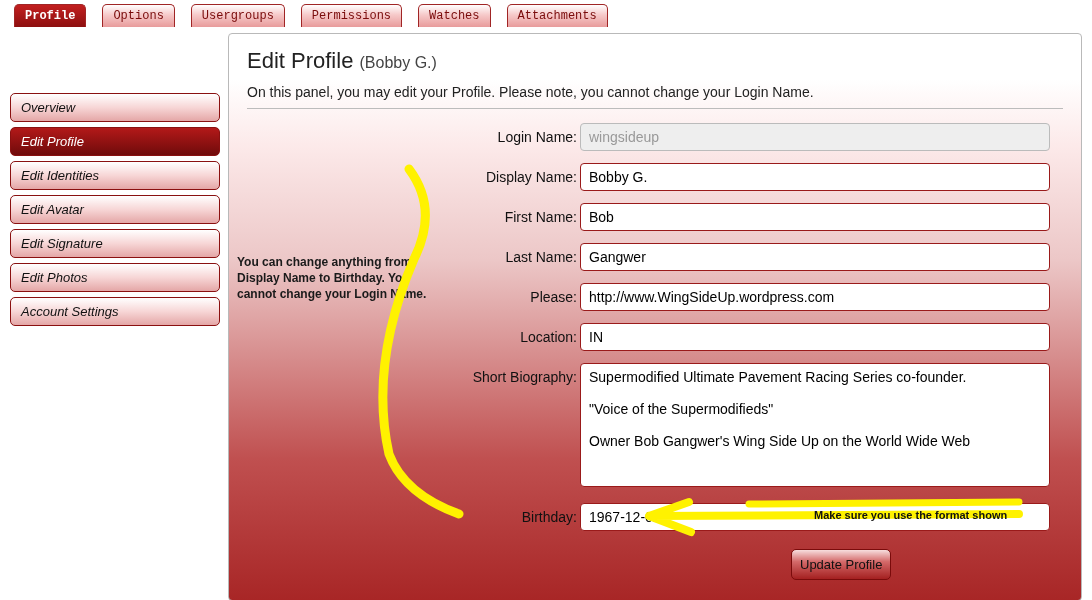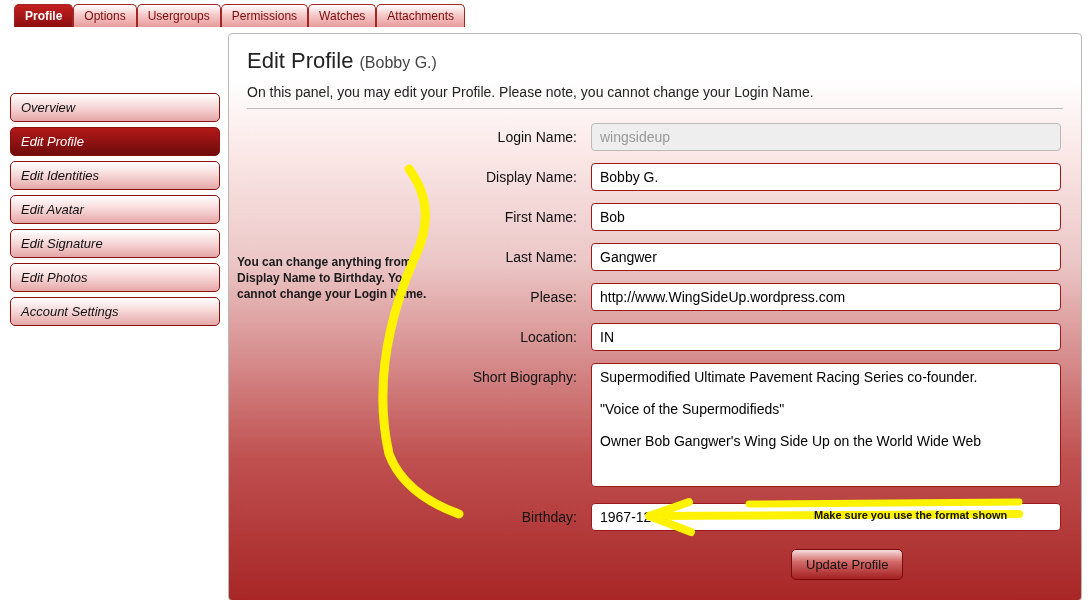--- a/index.html
+++ b/index.html
@@ -9,22 +9,23 @@
     color: #111;
     background: #fff;
     width: 1092px;
     height: 600px;
     position: relative;
     overflow: hidden;
   }
   
   .top-tabs {
     display: flex;
-    gap: 0;
+    gap: 16px;
     padding: 4px 14px 0 14px;
+    font-family: Liberation Mono, monospace;
   }
   .top-tab {
     border: 1px solid #a02525;
     border-bottom: none;
     border-radius: 5px 5px 0 0;
     padding: 4px 10px;
     font-size: 12px;
     background: linear-gradient(#fff, #f6c9c9 45%, #e89b9b);
     color: #7a0b0b;
     cursor: pointer;
@@ -106,21 +107,21 @@
   }
 
   
   .form {
     margin-left: 200px;
   }
   .row {
     display: flex;
     align-items: flex-start;
     margin-bottom: 12px;
-    gap: 14px;
+    gap: 3px;
   }
   .row label {
     width: 130px;
     text-align: right;
     font-size: 14px;
     color: #111;
     padding-top: 6px;
   }
   .row input[type="text"],
   .row textarea {
@@ -158,21 +159,21 @@
   }
 
   .submit-row {
     text-align: left;
     margin-left: 344px;
     margin-top: 18px;
   }
   .submit-btn {
     border: 1px solid #7a0b0b;
     border-radius: 5px;
-    padding: 7px 14px;
+    padding: 7px 8px;
     background: linear-gradient(#f7dede, #d46a6a 40%, #a42020);
     color: #111;
     font-size: 13px;
     cursor: pointer;
   }
 
   
   .overlay {
     position: absolute;
     left: 0; top: 0;

